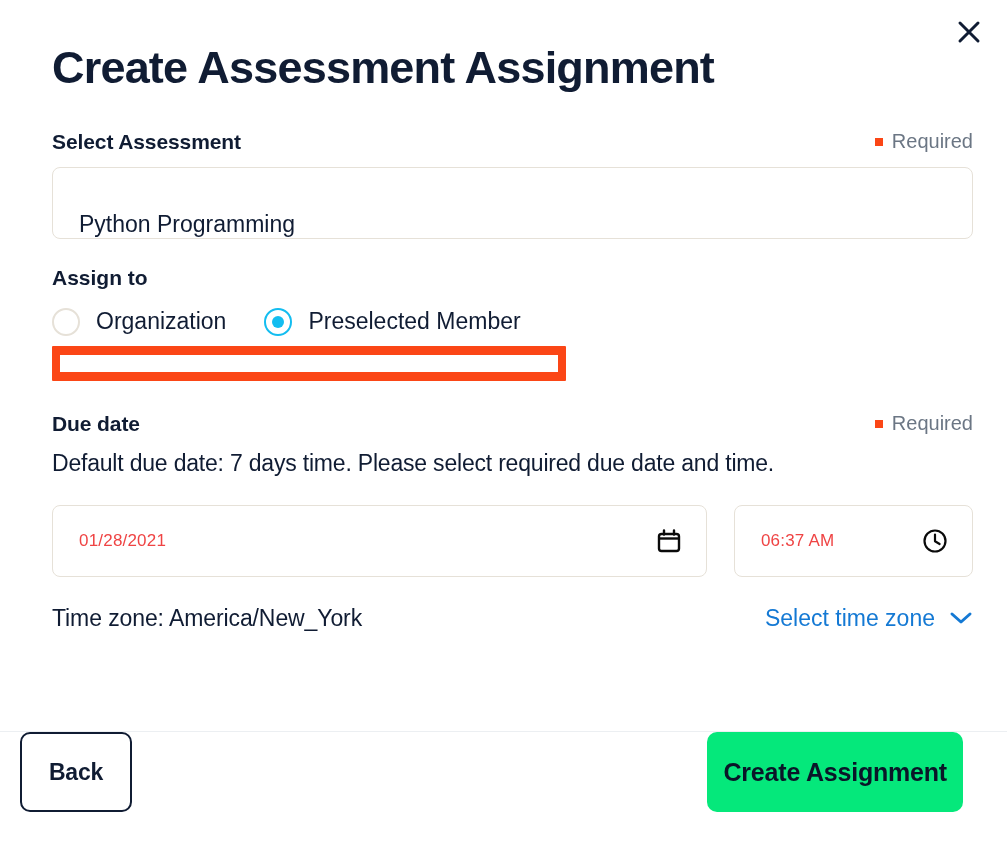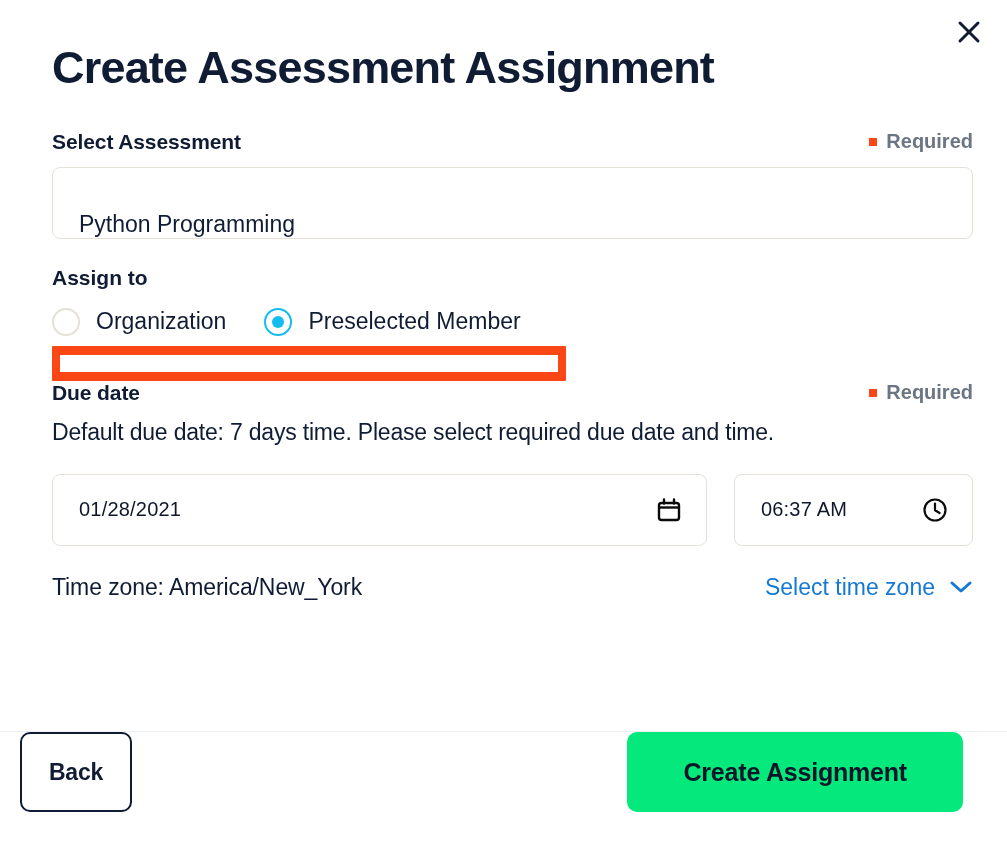--- a/index.html
+++ b/index.html
@@ -65,21 +65,21 @@
     font-weight: 700;
     color: #101c33;
     letter-spacing: -0.1px;
   }
   .required-tag {
     display: inline-flex;
     align-items: center;
     gap: 9px;
     font-size: 20px;
     color: #6b7684;
-    font-weight: 700;
+    font-weight: 400;
   }
   .required-dot {
     width: 8px;
     height: 8px;
     background: #fb4616;
     display: inline-block;
     flex: 0 0 auto;
   }
 
   
@@ -162,20 +162,21 @@
     outline: none;
     font-family: inherit;
     font-size: 13px;
     padding: 0 6px;
     color: #101c33;
     display: block;
   }
 
   
   .duedate-label-row {
+    margin-top: 31px;
   }
   .helper-text {
     font-size: 23px;
     color: #101c33;
     margin-top: 14px;
     margin-bottom: 0;
     letter-spacing: -0.2px;
   }
 
   .datetime-row {
@@ -202,22 +203,22 @@
     border-radius: 8px;
     background: #fff;
     display: flex;
     align-items: center;
     padding: 0 23px 0 26px;
     justify-content: space-between;
     cursor: text;
     gap: 36px;
   }
   .dt-value {
-    font-size: 20px;
-    color: #0f172a;
+    font-size: 17px;
+    color: #ef4444;
     letter-spacing: 0.2px;
   }
   .dt-icon {
     display: flex;
     align-items: center;
     justify-content: center;
     cursor: pointer;
   }
 
   
@@ -274,21 +275,21 @@
     background: #fff;
     color: #101c33;
     font-family: inherit;
     font-size: 23px;
     font-weight: 700;
     cursor: pointer;
     letter-spacing: -0.2px;
   }
   .btn-create {
     height: 80px;
-    padding: 0 56px;
+    padding: 0 16px;
     border: none;
     border-radius: 10px;
     background: #05e87b;
     color: #0a1628;
     font-family: inherit;
     font-size: 25px;
     font-weight: 700;
     cursor: pointer;
     letter-spacing: -0.2px;
   }

